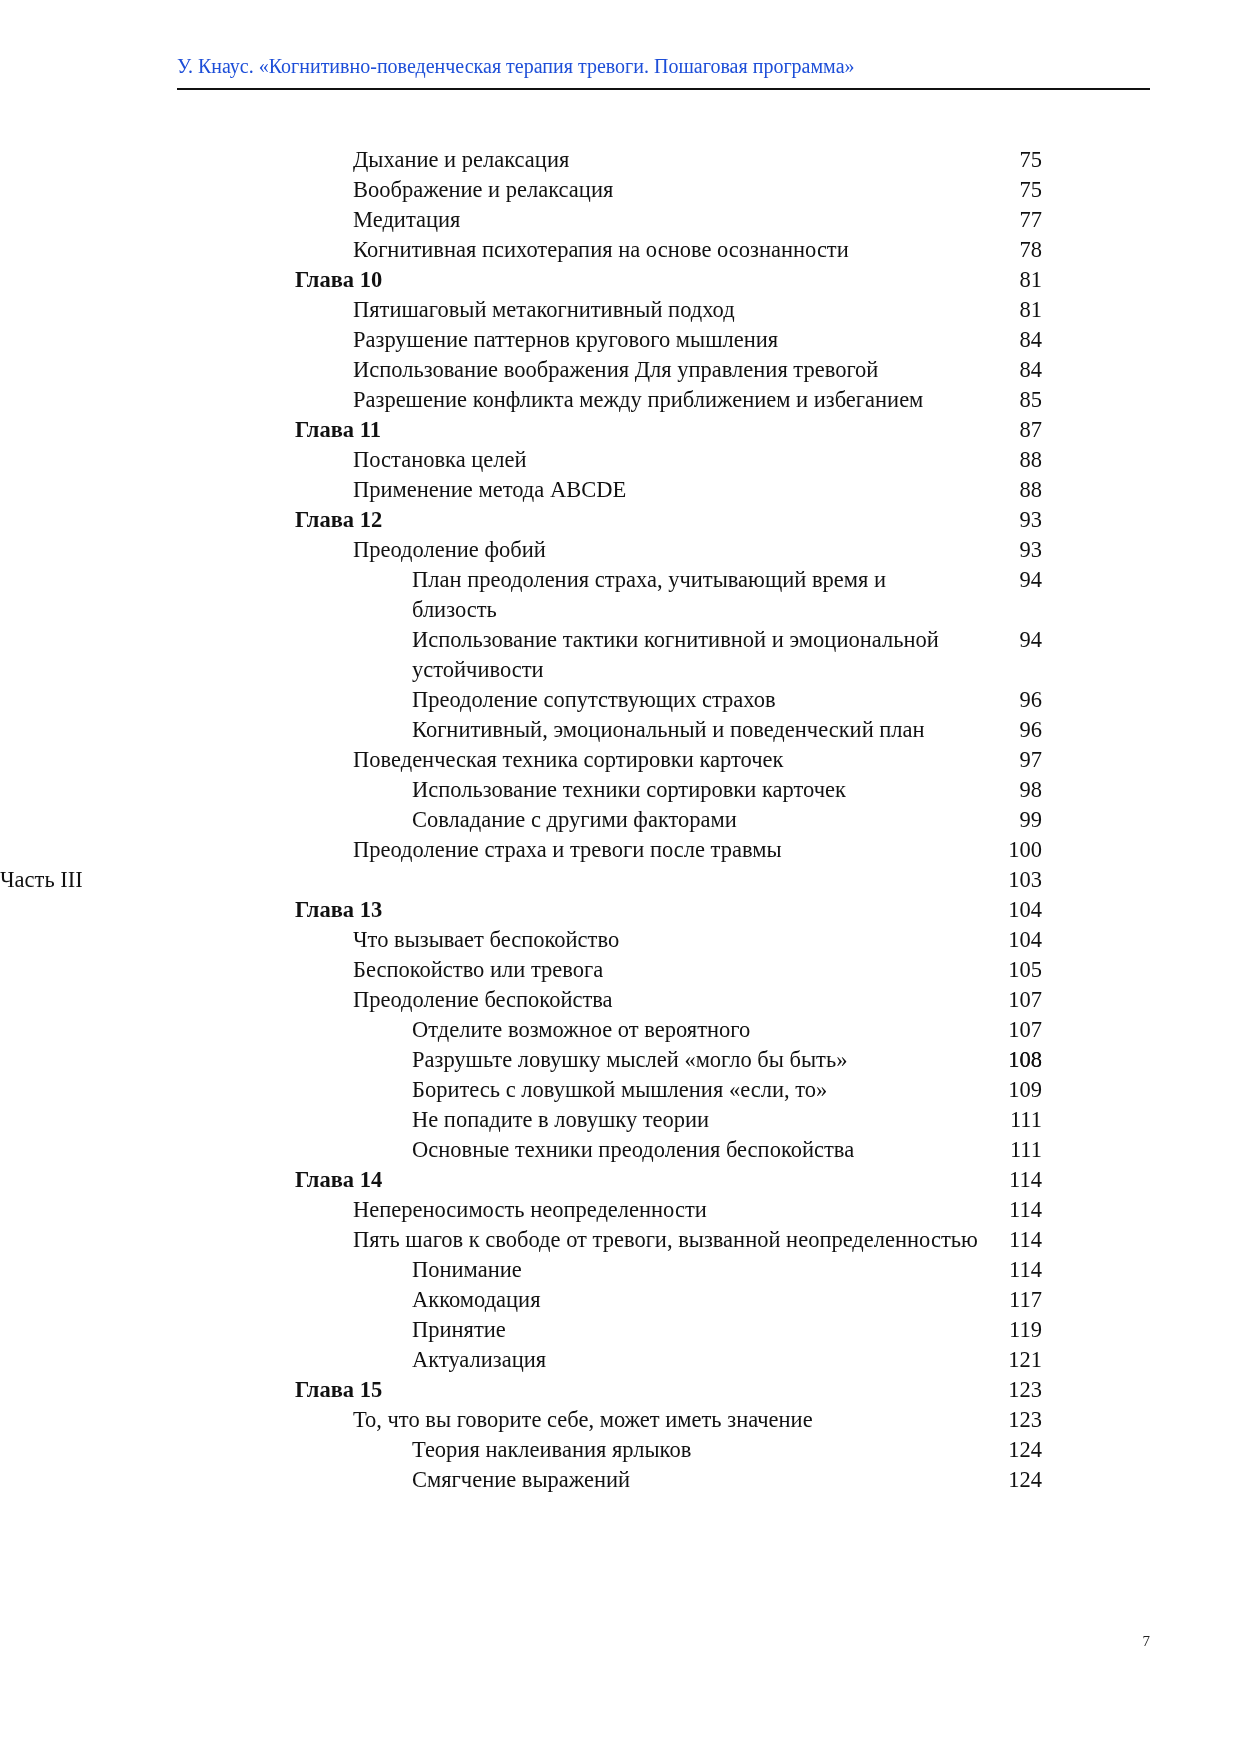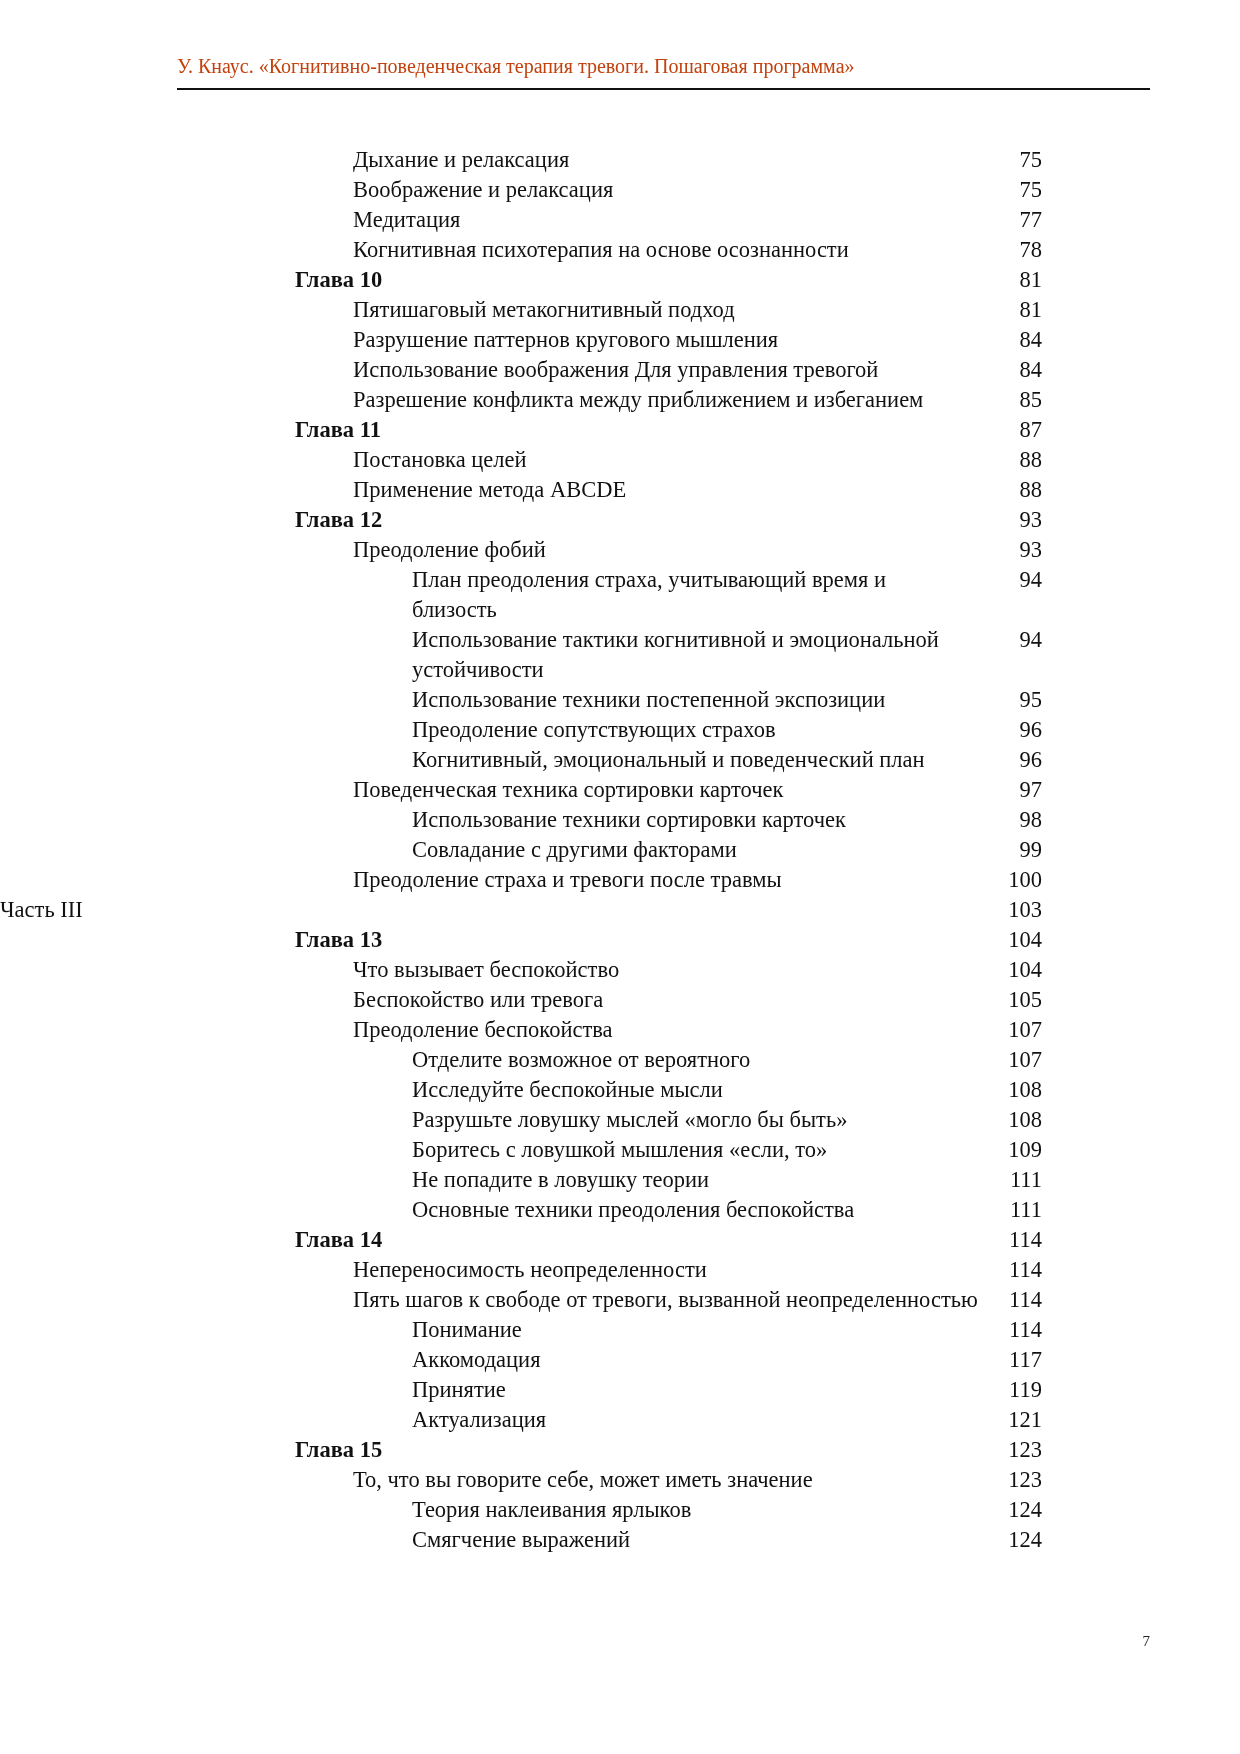--- a/index.html
+++ b/index.html
@@ -1,18 +1,18 @@
 <!DOCTYPE html>
 <html><head>
 <meta charset="utf-8">
 <style>
   html, body { margin: 0; padding: 0; background: #ffffff; }
   body { width: 1240px; height: 1754px; position: relative; overflow: hidden;
          font-family: "Liberation Serif", "DejaVu Serif", serif; color: #111; }
-  .running-head { position: absolute; left: 177px; top: 55px; font-size: 20px; color: #c2410c;
+  .running-head { position: absolute; left: 177px; top: 55px; font-size: 20px; color: #1d4ed8;
                   letter-spacing: 0; white-space: nowrap; }
   .head-rule { position: absolute; left: 177px; top: 88px; width: 973px; height: 0;
                border-top: 2px solid #111; }
   .toc { position: absolute; left: 0; top: 145px; width: 1144px; }
   .toc-row { position: relative; font-size: 22.5px; line-height: 30px; }
   .toc-title { display: block; width: 560px; }
   .lvl0 .toc-title { width: 700px; }
   .lvl1 .toc-title { margin-left: 295px; width: 640px; font-weight: bold; }
   .lvl2 .toc-title { margin-left: 353px; width: 640px; }
   .lvl3 .toc-title { margin-left: 412px; width: 560px; }
@@ -85,24 +85,20 @@
     </div>
     <div class="toc-row lvl3">
       <span class="toc-title">План преодоления страха, учитывающий время и близость</span>
       <span class="toc-page">94</span>
     </div>
     <div class="toc-row lvl3">
       <span class="toc-title">Использование тактики когнитивной и эмоциональной устойчивости</span>
       <span class="toc-page">94</span>
     </div>
     <div class="toc-row lvl3">
-      <span class="toc-title">Использование техники постепенной экспозиции</span>
-      <span class="toc-page">95</span>
-    </div>
-    <div class="toc-row lvl3">
       <span class="toc-title">Преодоление сопутствующих страхов</span>
       <span class="toc-page">96</span>
     </div>
     <div class="toc-row lvl3">
       <span class="toc-title">Когнитивный, эмоциональный и поведенческий план</span>
       <span class="toc-page">96</span>
     </div>
     <div class="toc-row lvl2">
       <span class="toc-title">Поведенческая техника сортировки карточек</span>
       <span class="toc-page">97</span>
@@ -137,21 +133,20 @@
     </div>
     <div class="toc-row lvl2">
       <span class="toc-title">Преодоление беспокойства</span>
       <span class="toc-page">107</span>
     </div>
     <div class="toc-row lvl3">
       <span class="toc-title">Отделите возможное от вероятного</span>
       <span class="toc-page">107</span>
     </div>
     <div class="toc-row lvl3">
-      <span class="toc-title">Исследуйте беспокойные мысли</span>
       <span class="toc-page">108</span>
     </div>
     <div class="toc-row lvl3">
       <span class="toc-title">Разрушьте ловушку мыслей «могло бы быть»</span>
       <span class="toc-page">108</span>
     </div>
     <div class="toc-row lvl3">
       <span class="toc-title">Боритесь с ловушкой мышления «если, то»</span>
       <span class="toc-page">109</span>
     </div>

